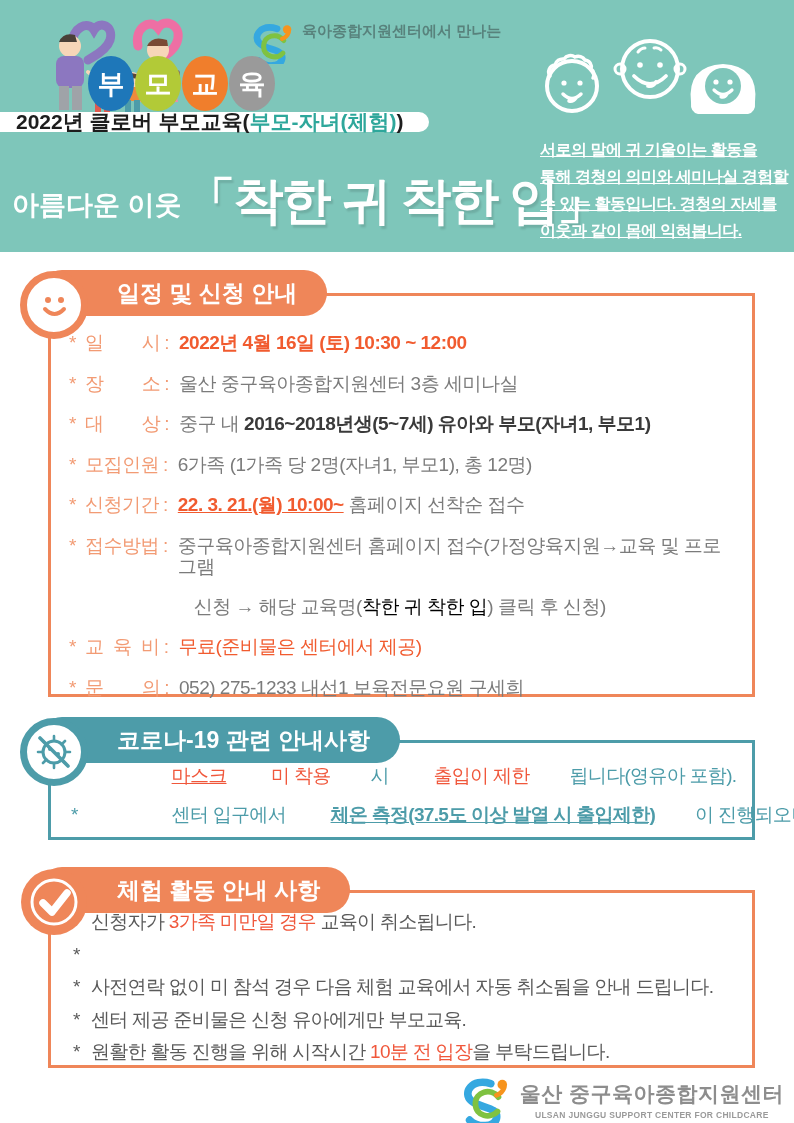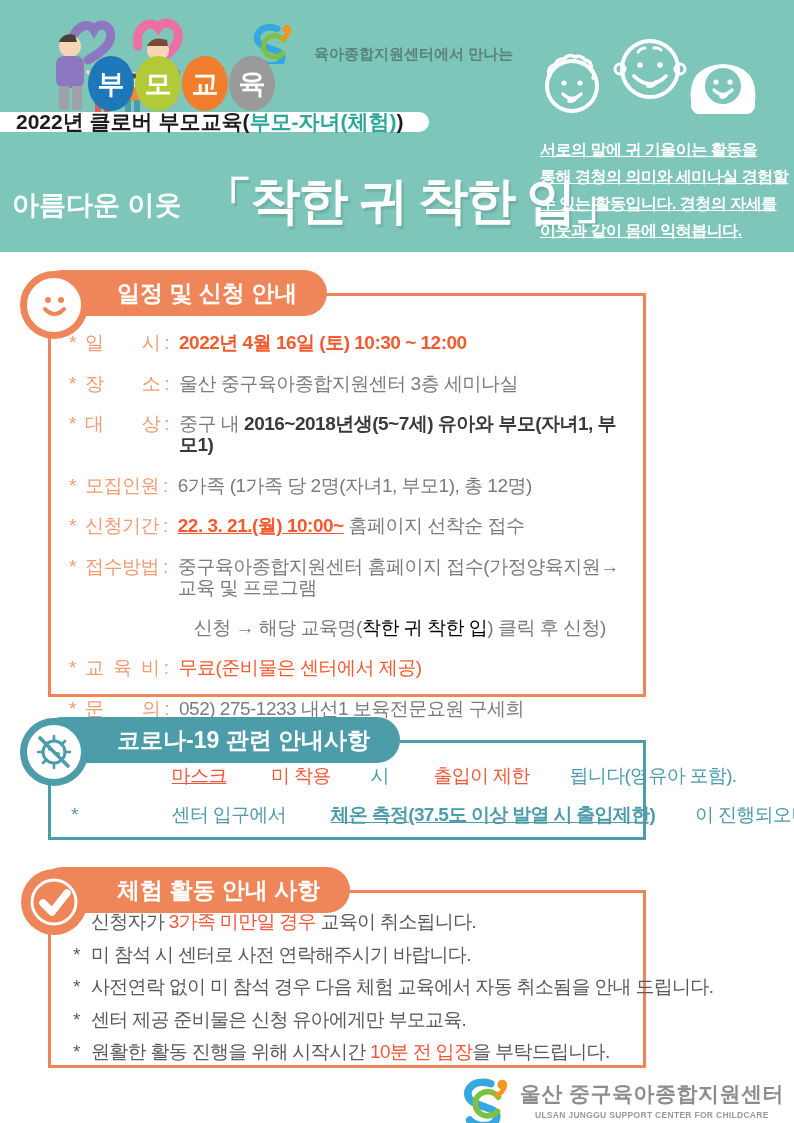--- a/index.html
+++ b/index.html
@@ -15,35 +15,35 @@
     --footer-gray:#8D8D8D;
   }
   *{box-sizing:border-box;}
   html,body{margin:0;padding:0;}
   body{width:794px;height:1123px;background:#fff;font-family:"Liberation Sans","DejaVu Sans",sans-serif;}
   .page{position:relative;width:794px;height:1123px;overflow:hidden;background:#fff;}
 
   
   .hero{position:absolute;top:0;left:0;width:794px;height:252px;background:var(--teal-bg);}
   .family{position:absolute;left:10px;top:10px;}
-  .brand{position:absolute;left:246px;top:22px;display:flex;align-items:flex-end;gap:12px;}
+  .brand{position:absolute;left:246px;top:22px;display:flex;align-items:flex-start;}
   .tagline{color:#58827C;font-size:15px;font-weight:bold;margin-left:4px;white-space:nowrap;}
   .circles{position:absolute;left:88px;top:56px;display:flex;}
   .circle{width:46px;height:55px;border-radius:50%;color:#fff;font-weight:bold;font-size:27px;display:flex;align-items:center;justify-content:center;margin-right:1px;}
   .c0{background:#1E77B9;} .c1{background:#B2CA37;} .c2{background:#F07E2C;} .c3{background:#9A9A9A;}
   .badge{position:absolute;left:0;top:112px;height:20px;background:#fff;border-radius:0 22px 22px 0;display:flex;align-items:center;padding:0 26px 0 16px;font-size:21px;font-weight:bold;color:#1d1d1d;white-space:pre;}
   .badge .hl{color:var(--badge-teal);}
-  .title{position:absolute;left:12px;top:168px;display:flex;align-items:flex-end;color:#fff;white-space:nowrap;gap:17px;}
+  .title{position:absolute;left:12px;top:168px;display:flex;align-items:flex-end;color:#fff;white-space:nowrap;}
   .title-prefix{font-size:27px;font-weight:bold;padding-bottom:12px;margin-right:4px;}
   .title-main{font-size:50px;font-weight:bold;letter-spacing:-2px;text-shadow:2px 3px 2px rgba(0,0,0,0.12);}
   .faces{position:absolute;left:532px;top:24px;}
   .desc{position:absolute;left:540px;top:136px;color:#fff;font-size:16px;font-weight:bold;line-height:27px;letter-spacing:-0.5px;white-space:nowrap;text-decoration:underline;}
 
   
-  .sec{position:absolute;left:48px;width:598px;}
+  .sec{position:absolute;left:48px;width:707px;}
   .sec-box{width:100%;height:100%;border:3px solid var(--orange);background:#fff;}
   .sec.teal .sec-box{border-color:var(--teal-dark);}
   .sec-pill{position:absolute;top:-23px;left:-9px;height:46px;background:var(--orange);border-radius:24px;display:flex;align-items:center;color:#fff;font-size:23px;font-weight:bold;padding:0 30px 0 78px;z-index:2;white-space:nowrap;}
   .sec.teal .sec-pill{background:var(--teal-dark);}
   .sec-circle{position:absolute;left:-28px;top:-22px;width:68px;height:68px;border-radius:50%;background:#fff;border:7px solid var(--orange);z-index:3;display:flex;align-items:center;justify-content:center;}
   .sec.teal .sec-circle{border-color:var(--teal-dark);}
   .sec-circle.filled{background:var(--orange);border:none;width:66px;height:66px;left:-27px;top:-21px;}
 
   .sec1{top:293px;height:404px;}
   .sec2{top:740px;height:100px;}
@@ -273,21 +273,21 @@
         <circle cx="28" cy="28" r="22" fill="none" stroke="#fff" stroke-width="3"></circle>
         <path d="M17 29 l9 9 l15 -19" fill="none" stroke="#fff" stroke-width="7.5" stroke-linecap="round" stroke-linejoin="round"></path>
       </svg>
     </div>
     <div class="sec-pill">
         <span>체험 활동 안내 사항</span>
       </div>
     <div class="sec-box">
       <div class="exp-body">
         <div class="exp-item"><span class="star">*</span><span>신청자가 </span><span class="red">3가족 미만일 경우</span><span> 교육이 취소됩니다.</span></div>
-        <div class="exp-item"><span class="star">*</span><span>미 참석 시 센터로 사전 연락해주시기 바랍니다.</span></div>
+        <div class="exp-item"><span class="star">*</span></div>
         <div class="exp-item"><span class="star">*</span><span>사전연락 없이 미 참석 경우 다음 체험 교육에서 자동 취소됨을 안내 드립니다.</span></div>
         <div class="exp-item"><span class="star">*</span><span>센터 제공 준비물은 신청 유아에게만 부모교육.</span></div>
         <div class="exp-item"><span class="star">*</span><span>원활한 활동 진행을 위해 시작시간 </span><span class="red">10분 전 입장</span><span>을 부탁드립니다.</span></div>
       </div>
     </div>
   </div>
 
   <div class="footer">
     <svg width="58" height="48" viewBox="0 0 60 50">
       <path d="M36 8 C16 2, 6 18, 16 26 C26 34, 44 32, 42 44 C40 54, 22 54, 14 46" fill="none" stroke="#35A8E0" stroke-width="8" stroke-linecap="round"></path>

